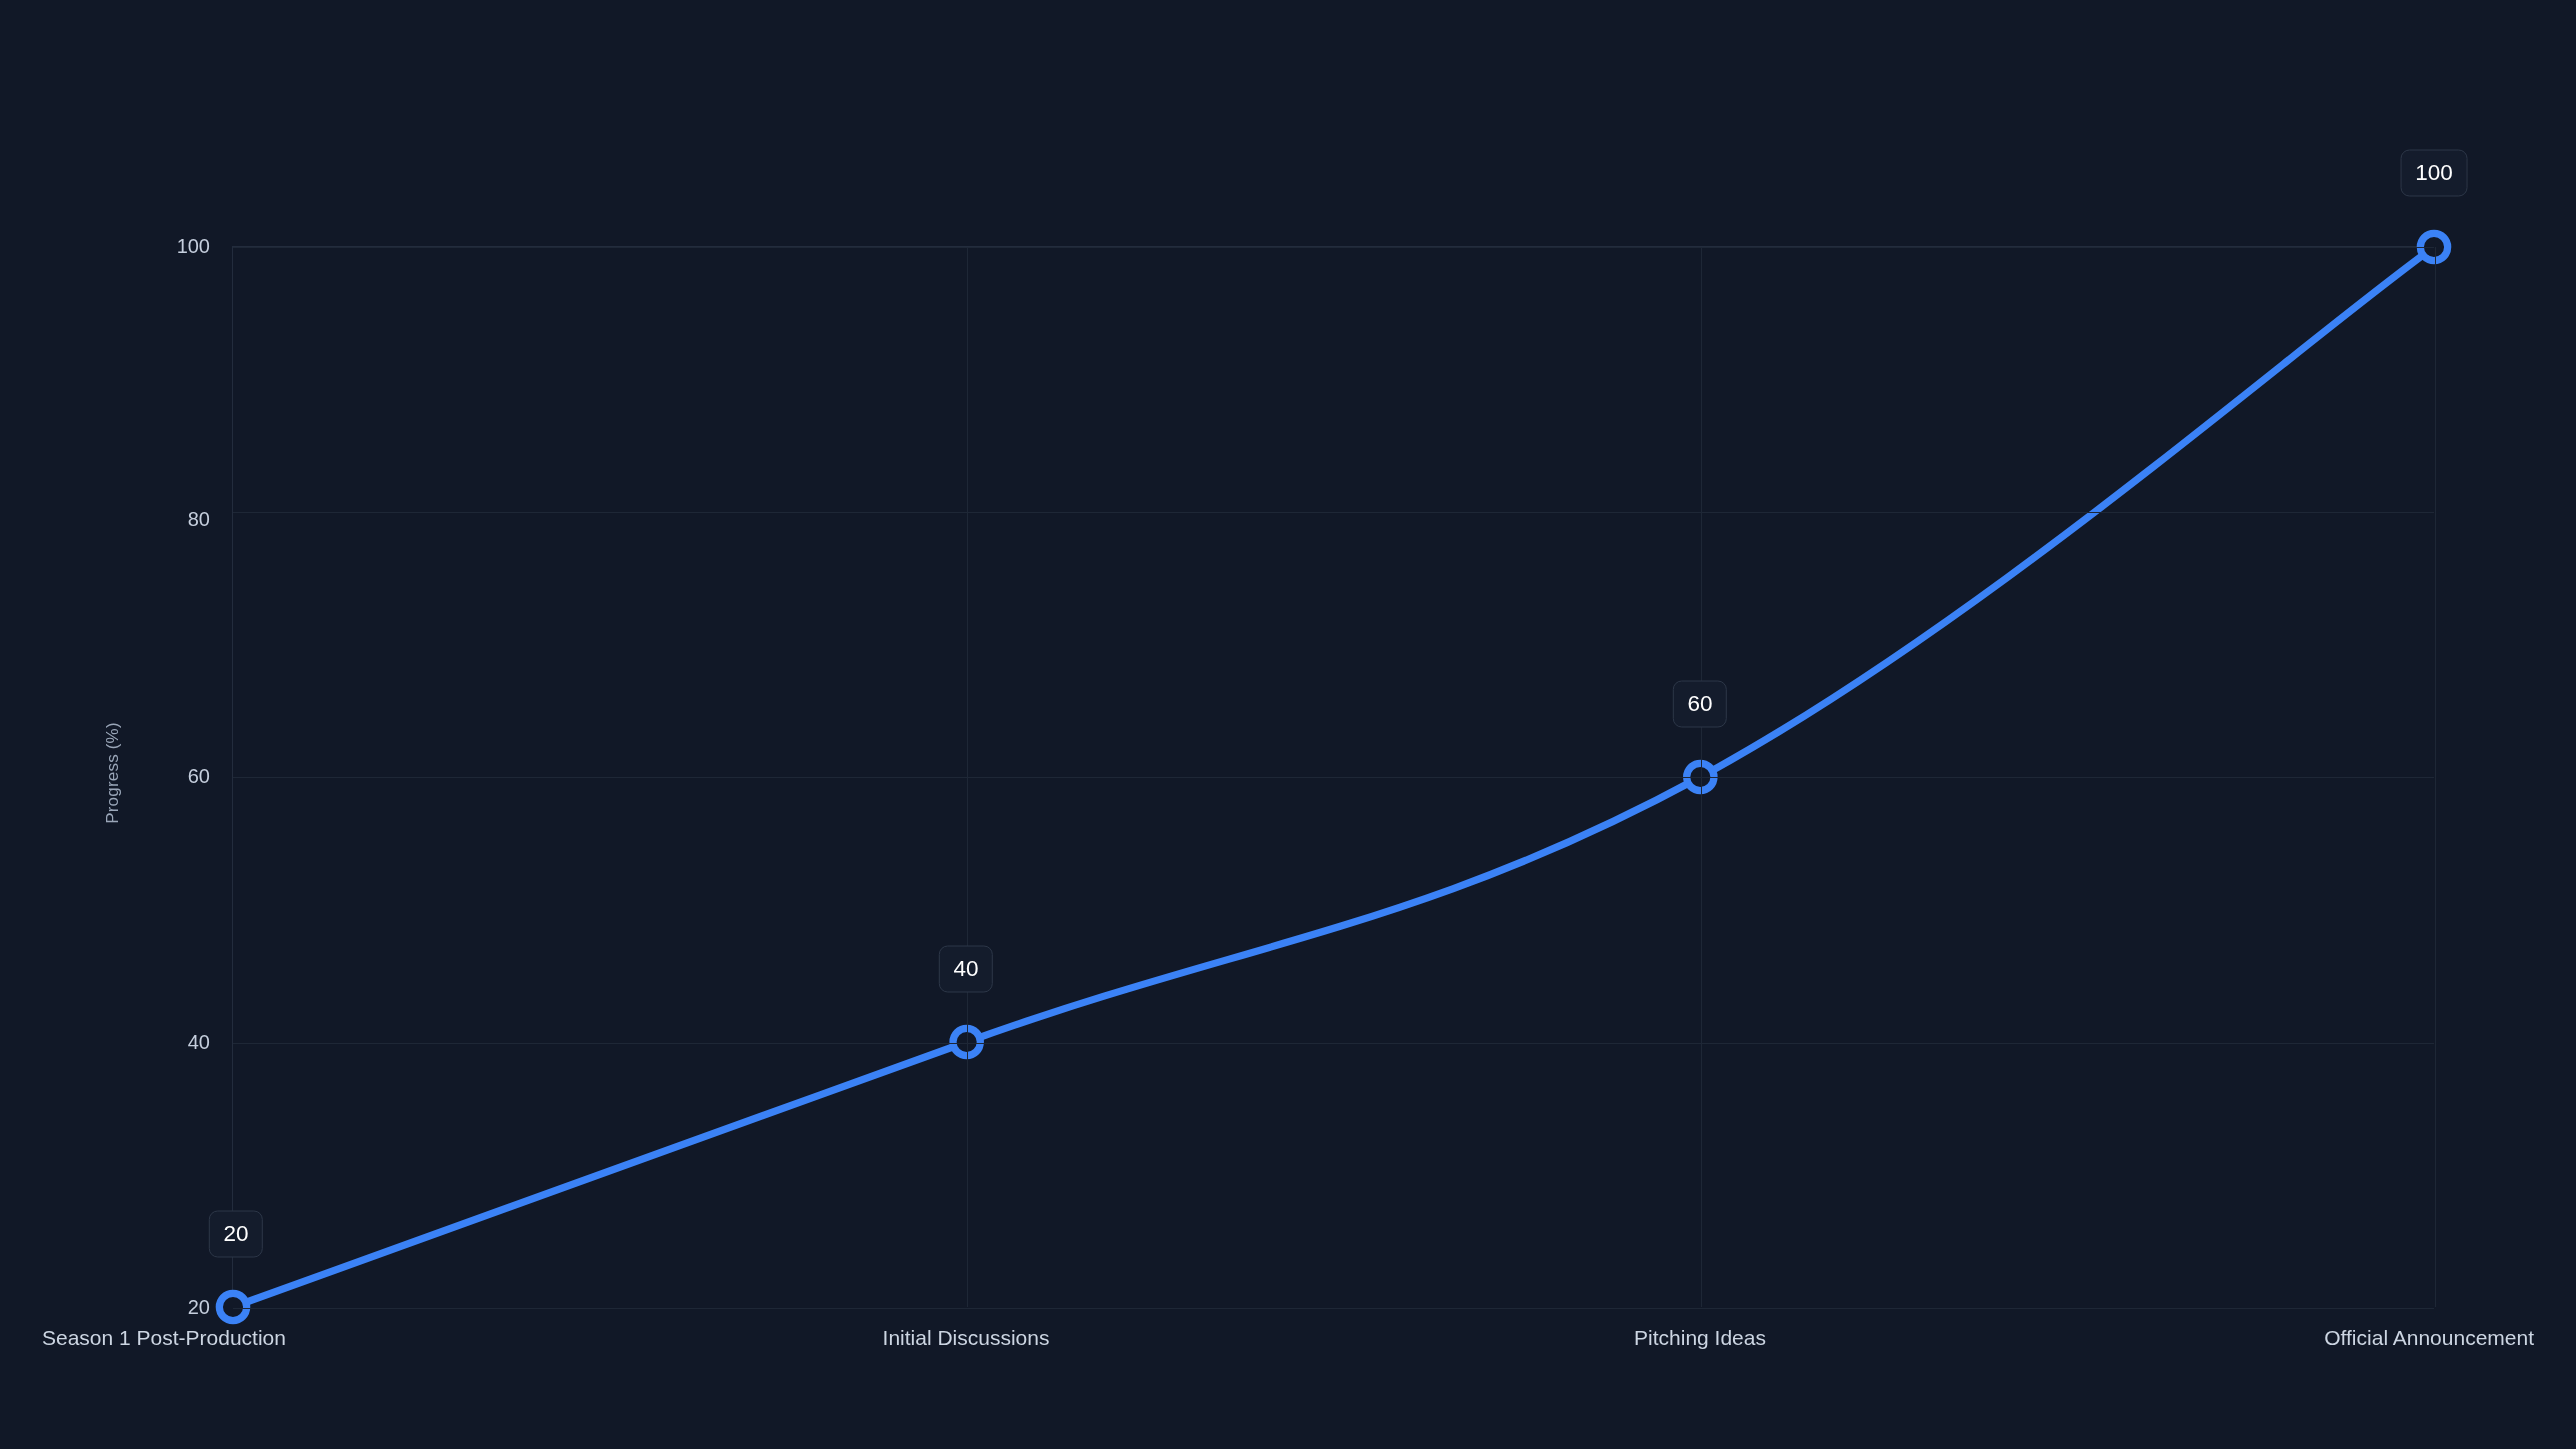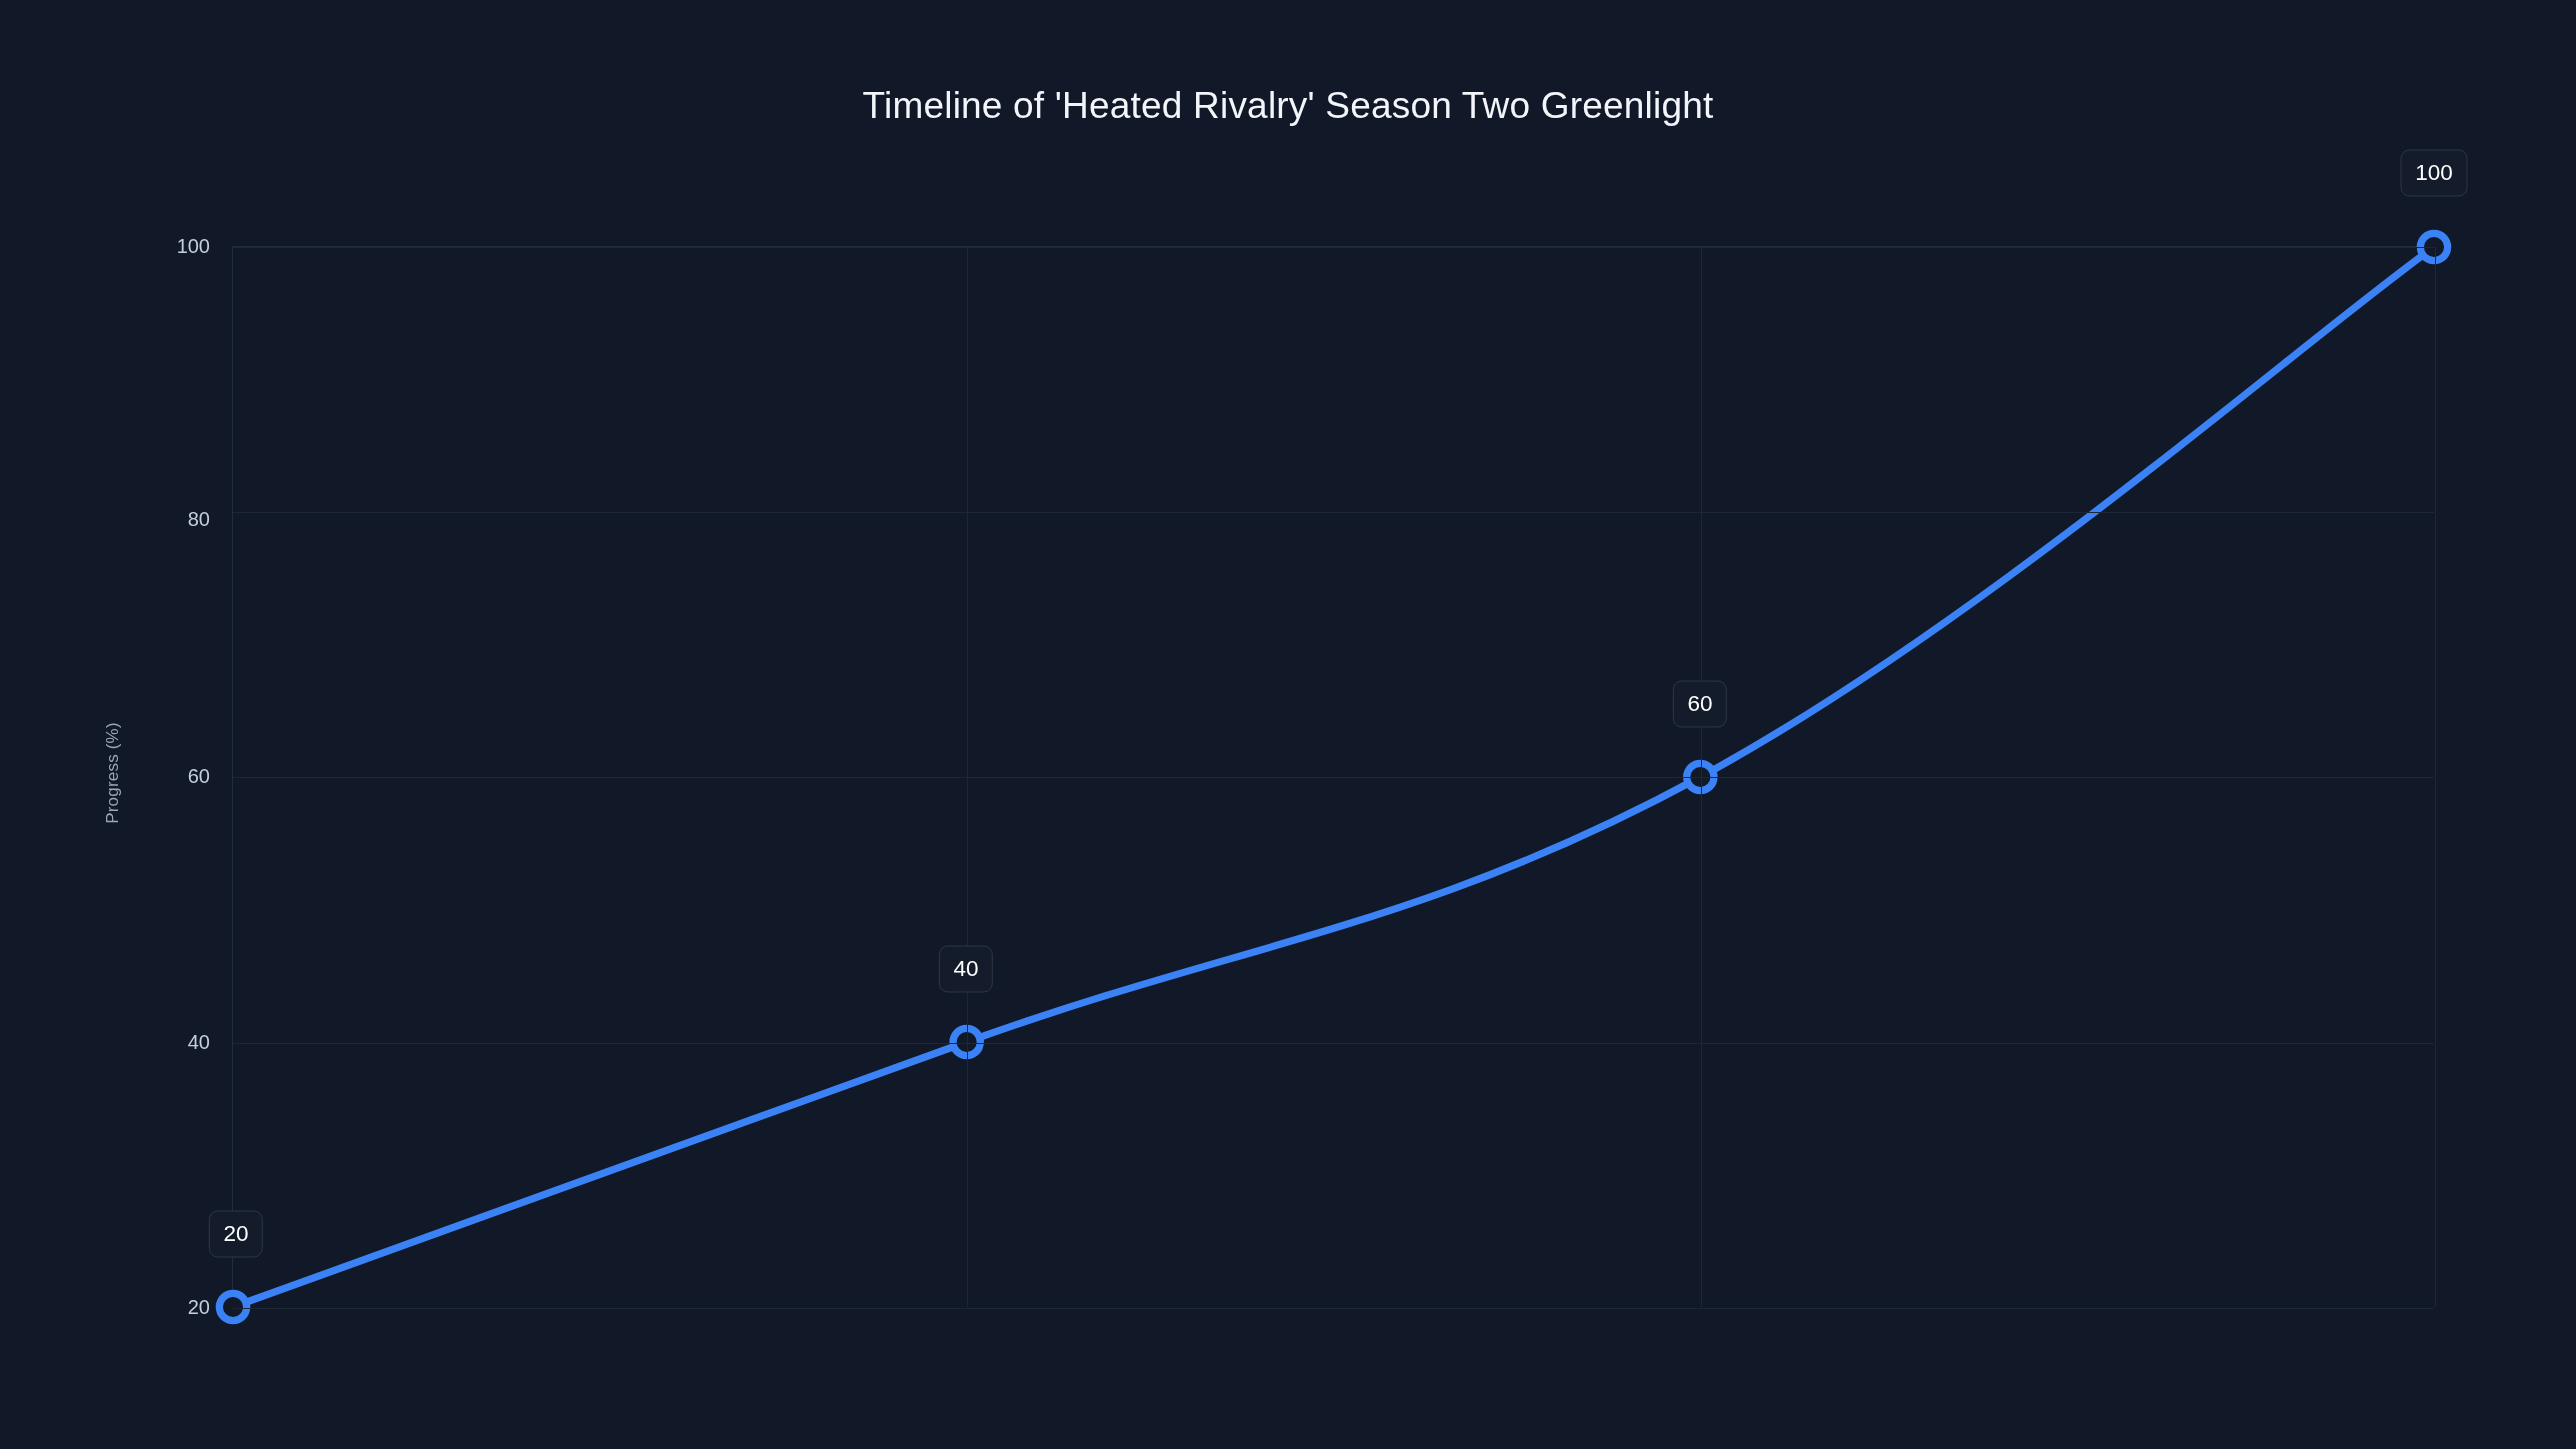--- a/index.html
+++ b/index.html
@@ -148,21 +148,20 @@
     padding: 10.5px 13.7px 12px 13.7px;
     box-sizing: border-box;
     white-space: nowrap;
   }
 </style>
 </head>
 <body>
 
 <div id="chart-root">
 
-  <div id="chart-title">Timeline of 'Heated Rivalry' Season Two Greenlight</div>
 
   <div id="ylabel">
     <span>Progress (%)</span>
   </div>
 
   <div id="ytick-layer">
       <div class="ytick" style="top: 1061px;">20</div>
       <div class="ytick" style="top: 796px;">40</div>
       <div class="ytick" style="top: 530px;">60</div>
       <div class="ytick" style="top: 265px; margin-top: 8px;">80</div>
@@ -182,20 +181,26 @@
   <div class="gridline-h" style="top: 1061px;"></div>
       <div class="gridline-h" style="top: 796px;"></div>
       <div class="gridline-h" style="top: 530px;"></div>
       <div class="gridline-h" style="top: 265px;"></div>
       <div class="gridline-h" style="top: 0px;"></div>
       <div class="gridline-v" style="left: 734px;"></div>
       <div class="gridline-v" style="left: 1468px;"></div>
       <div class="gridline-v" style="left: 2202px;"></div>
     </div>
 
+  <div id="xtick-layer">
+      <div class="xtick" style="left: 42px; transform: translateX(0px);">Season 1 Post-Production</div>
+      <div class="xtick" style="left: 966px;">Initial Discussions</div>
+      <div class="xtick" style="left: 1700px;">Pitching Ideas</div>
+      <div class="xtick" style="left: 2534px; transform: translateX(-100%);">Official Announcement</div>
+    </div>
 
   <div id="badge-layer">
       <div class="value-badge" style="left: 236px; top: 1234px;">20</div>
       <div class="value-badge" style="left: 966px; top: 969px;">40</div>
       <div class="value-badge" style="left: 1700px; top: 704px;">60</div>
       <div class="value-badge" style="left: 2434px; top: 173px;">100</div>
     </div>
 
 </div>
 

